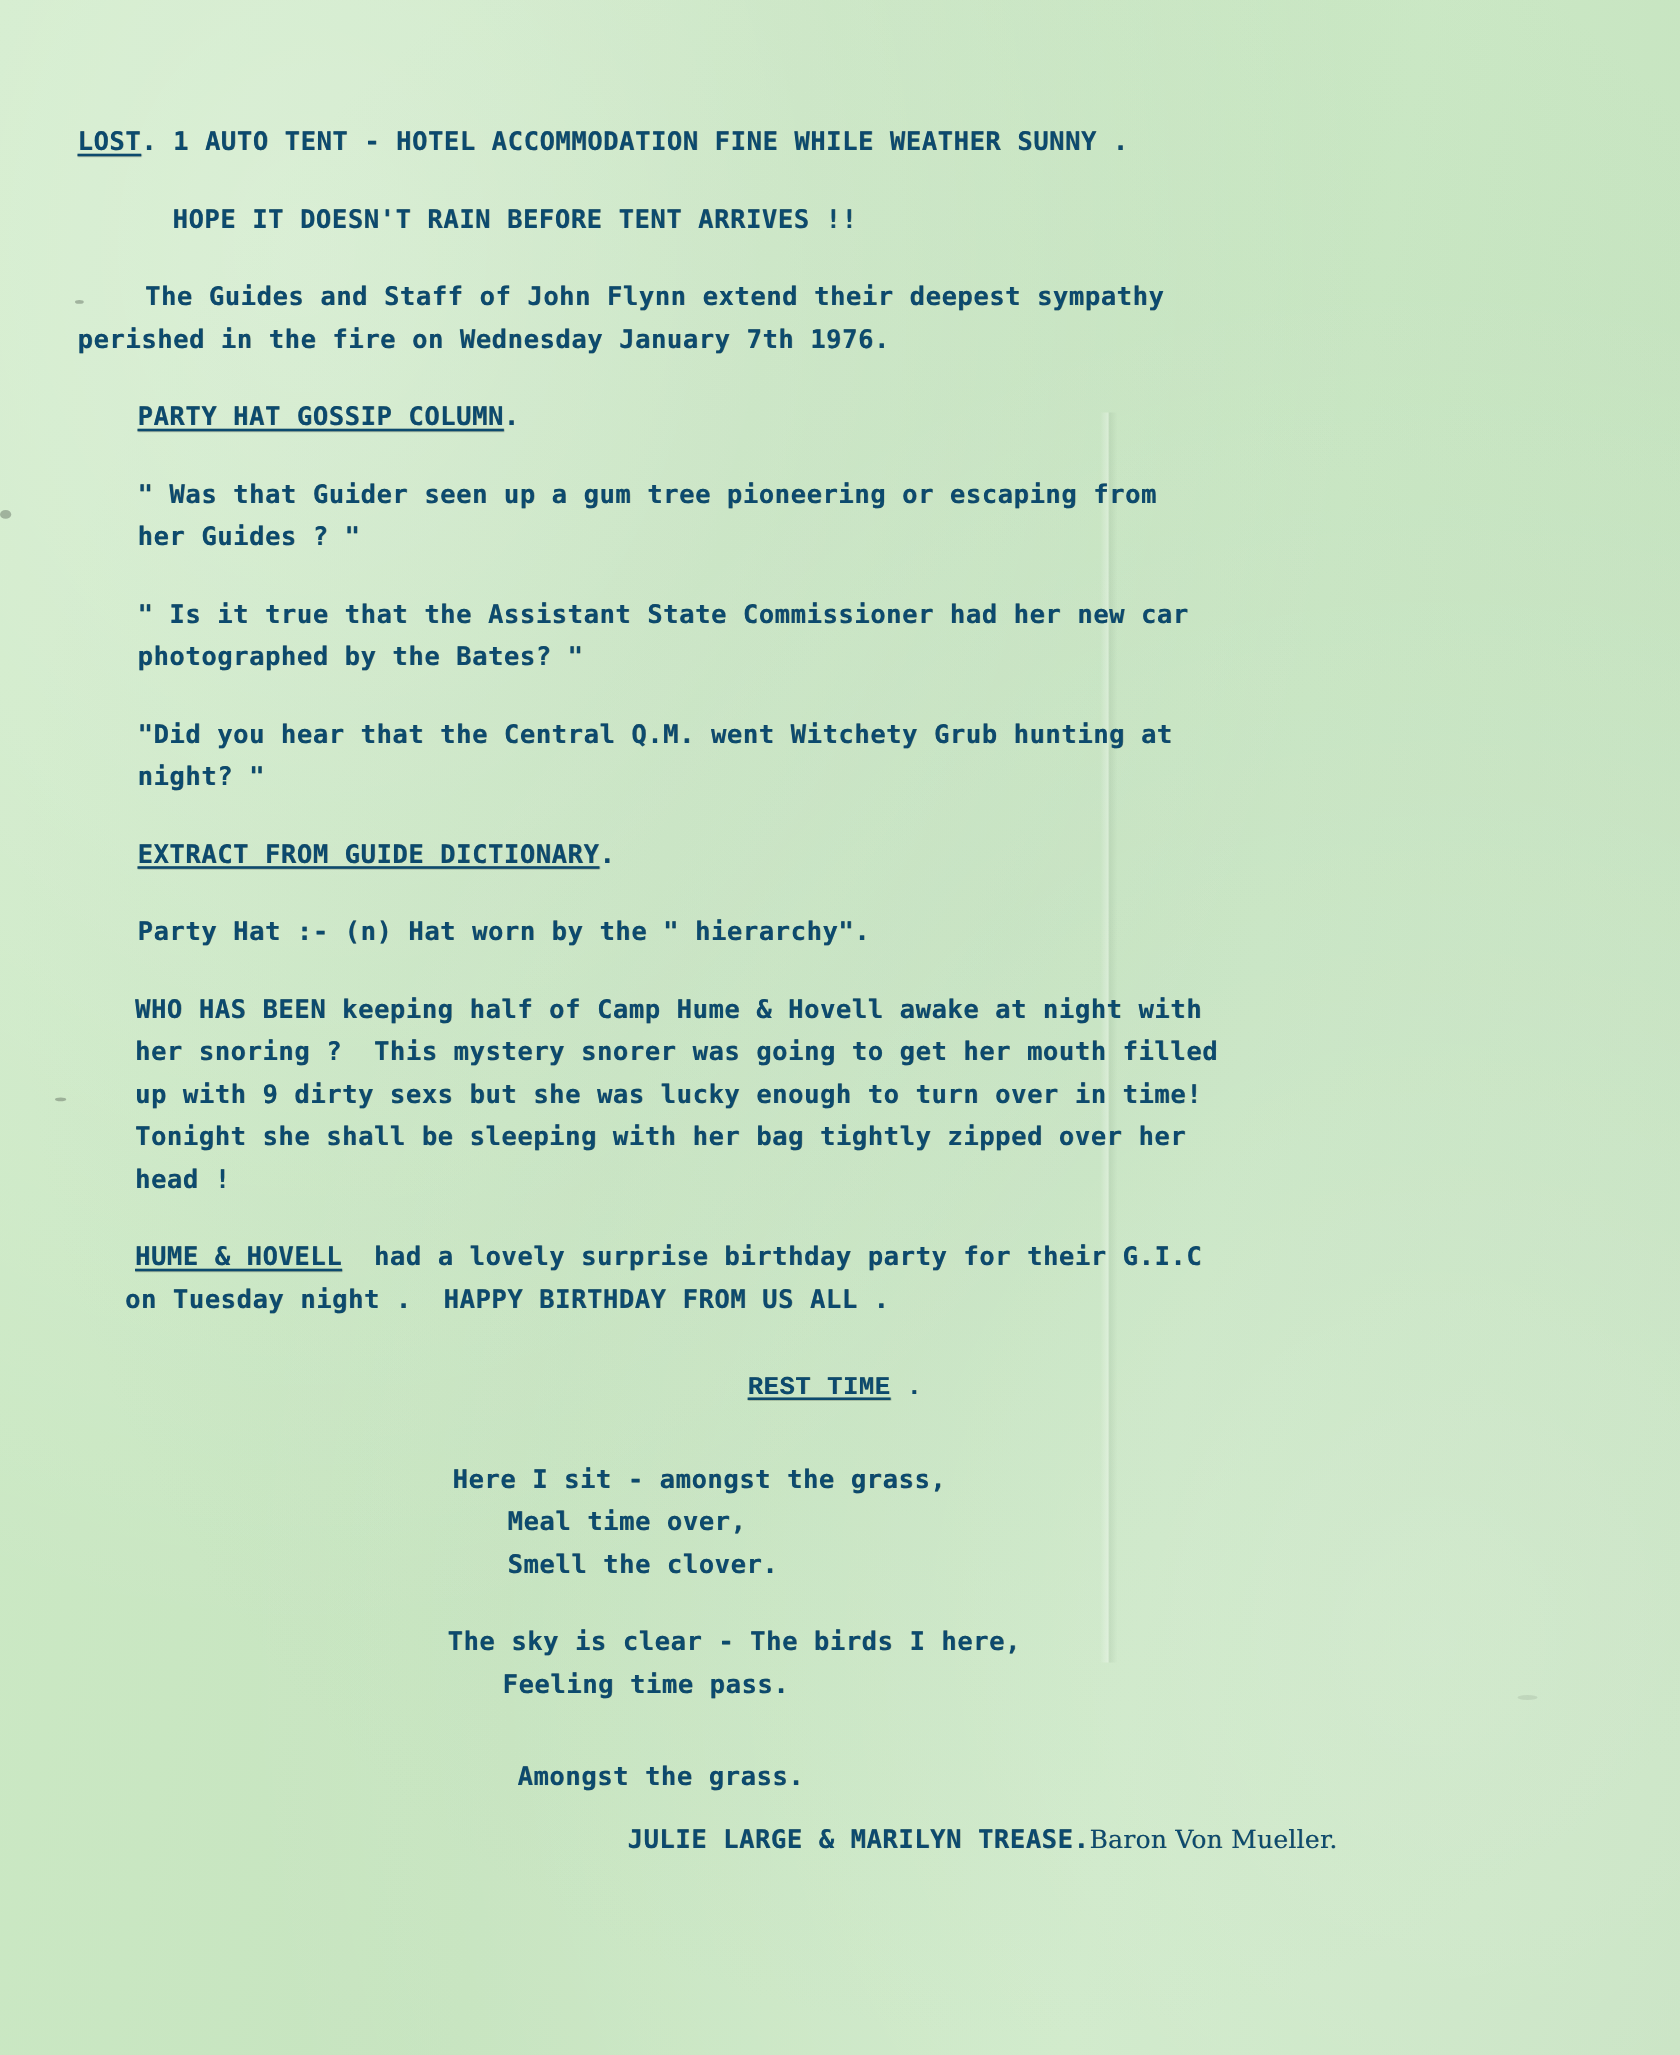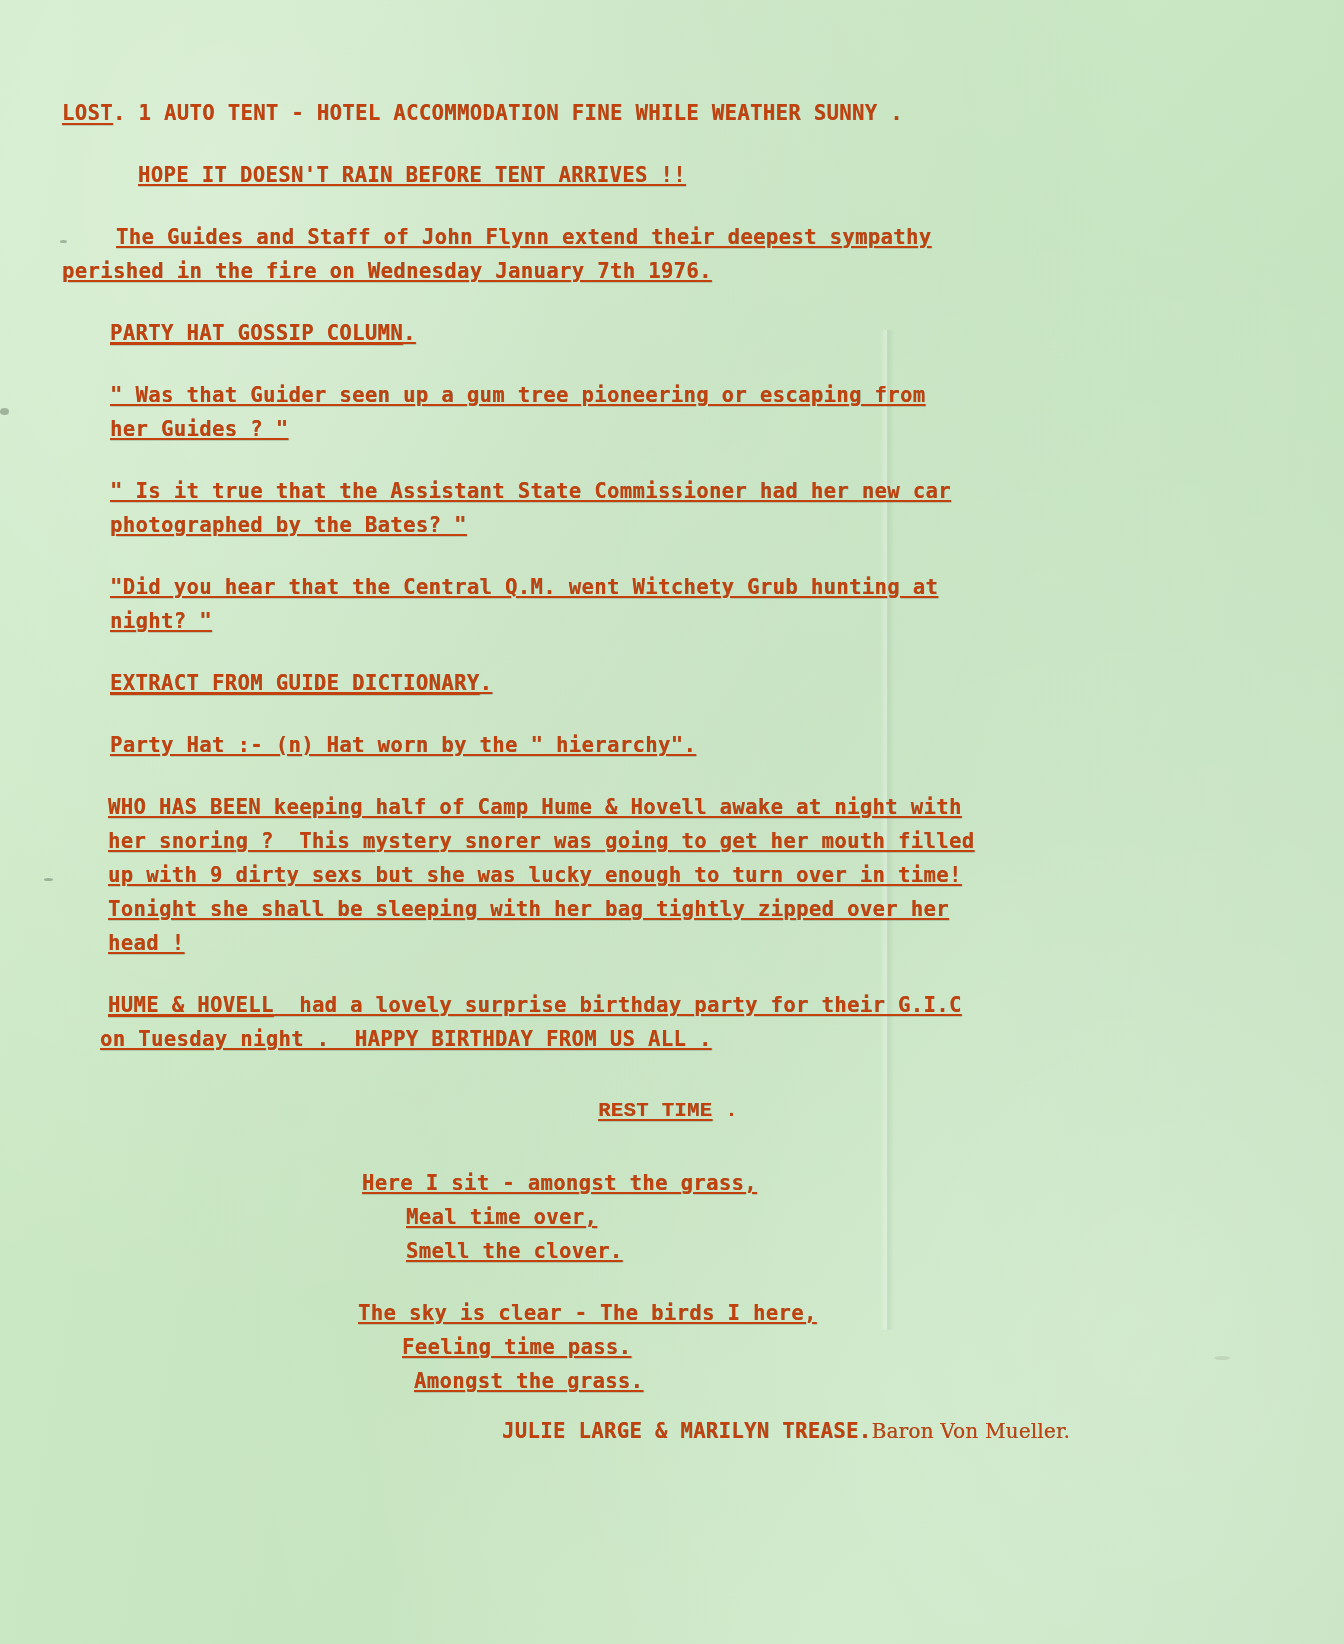--- a/index.html
+++ b/index.html
@@ -41,33 +41,33 @@
     position: absolute;
     inset: 0;
     padding: 96px 70px 20px 62px;
     box-sizing: border-box;
   }
   .doc {
     font-size: 20.5px;
     line-height: 34px;
     letter-spacing: 0.4px;
     font-weight: 700;
-    color: #c2410c;
+    color: #0c4a6e;
     text-shadow: 0.35px 0.35px 0 rgba(20,25,15,0.45);
   }
   .block { margin: 0 0 16px 0; }
   .u { text-decoration: underline; text-underline-offset: 3px; }
   .lead-indent { padding-left: 76px; }
   .center { text-align: center; font-family: Liberation Mono, monospace; }
-  .line { white-space: pre; text-decoration: underline; }
+  .line { white-space: pre; }
   .spacer-sm { height: 12px; }
   .spacer-md { height: 22px; }
   .poem { padding-left: 300px; }
   .poem .l2 { padding-left: 44px; }
-  .poem .l3 { padding-left: 56px; }
+  .poem .l3 { padding-left: 56px; margin-top: 40px; }
   .signature {
     padding-left: 440px;
     margin-top: 8px;
     white-space: pre;
   }
   .sig-alt {
     font-family: "DejaVu Serif", serif;
     font-weight: 400;
     font-size: 20px;
     letter-spacing: 0.2px;

